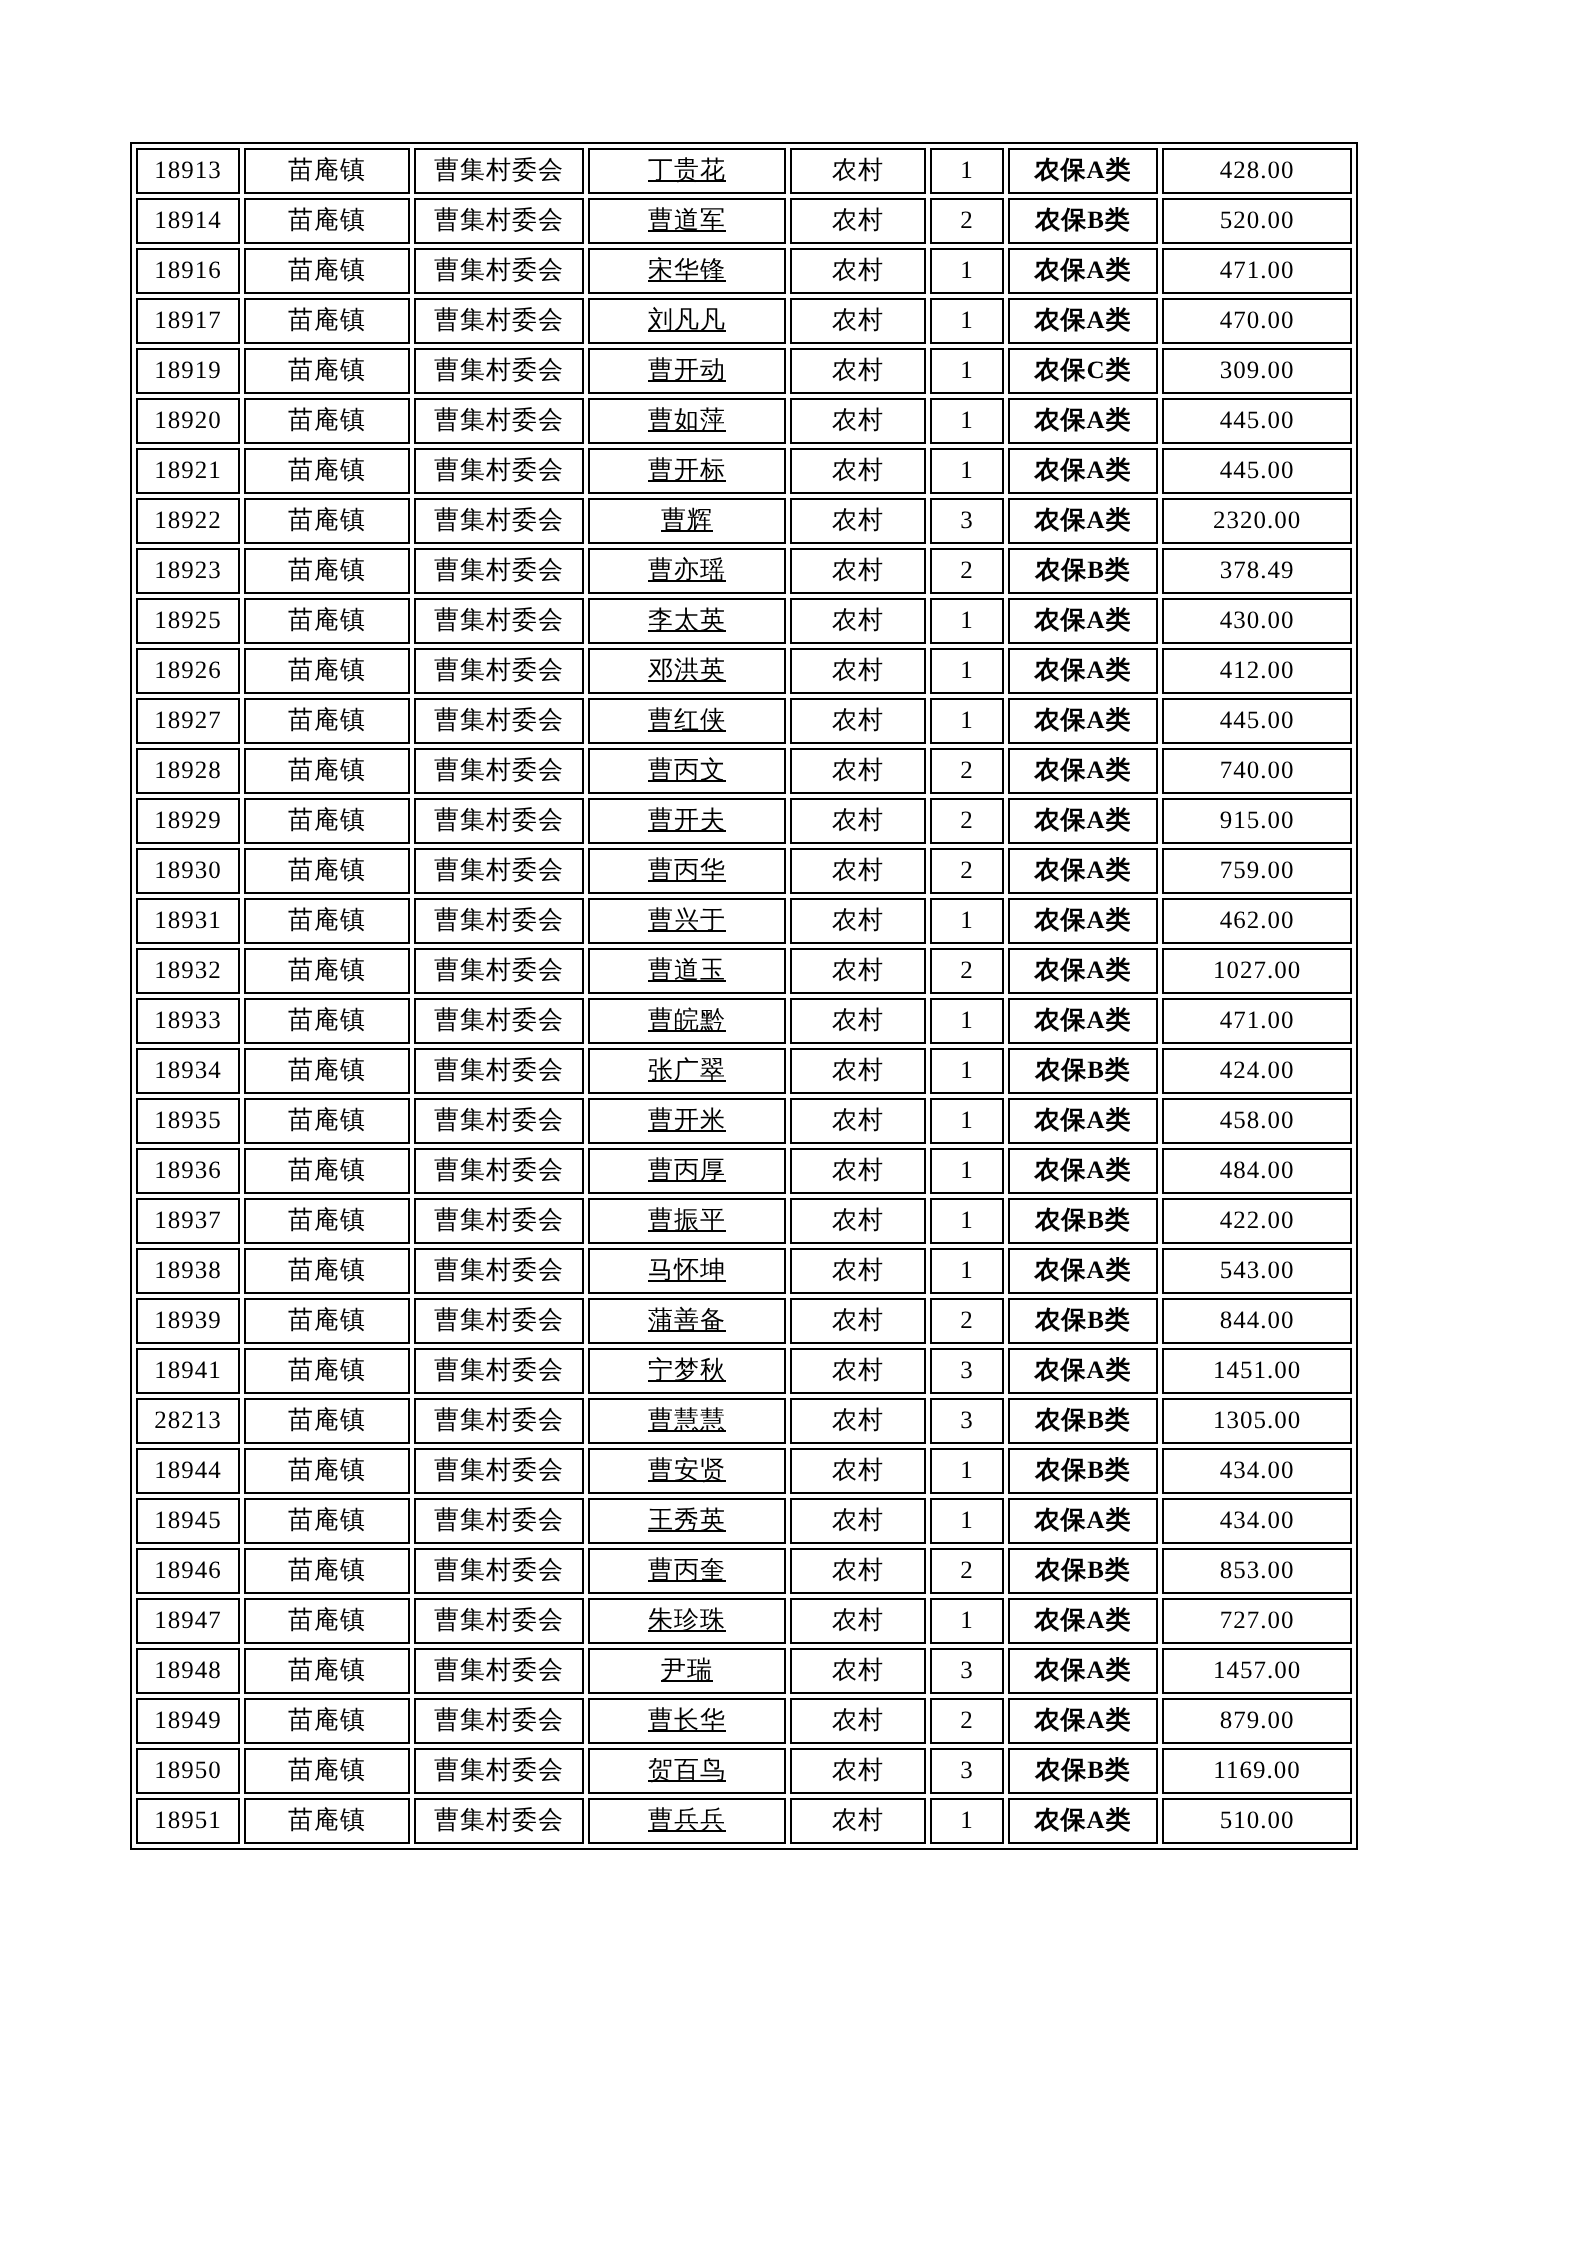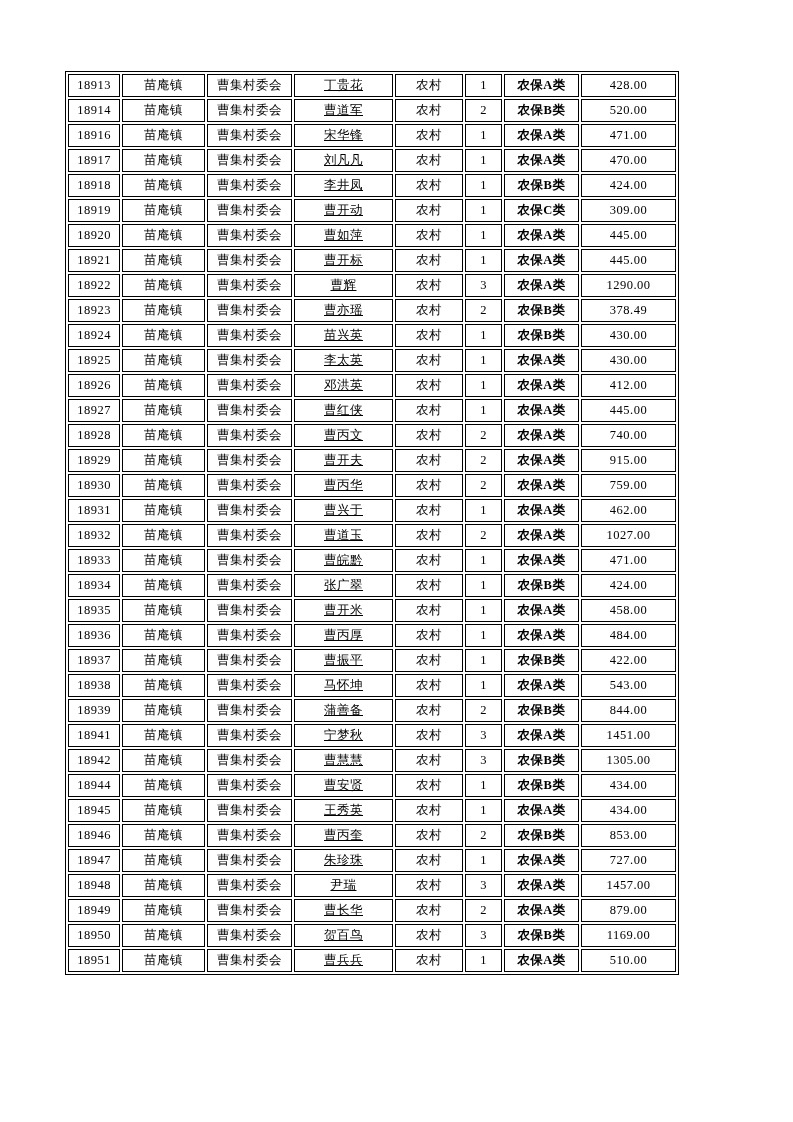--- a/index.html
+++ b/index.html
@@ -97,30 +97,20 @@
     <td class="c-seq">18917</td>
     <td class="c-town">苗庵镇</td>
     <td class="c-vill">曹集村委会</td>
     <td class="c-name">刘凡凡</td>
     <td class="c-res">农村</td>
     <td class="c-cnt">1</td>
     <td class="c-cat">农保A类</td>
     <td class="c-amt">470.00</td>
   </tr>
 
-  <tr>
-    <td class="c-seq">18918</td>
-    <td class="c-town">苗庵镇</td>
-    <td class="c-vill">曹集村委会</td>
-    <td class="c-name">李井凤</td>
-    <td class="c-res">农村</td>
-    <td class="c-cnt">1</td>
-    <td class="c-cat">农保B类</td>
-    <td class="c-amt">424.00</td>
-  </tr>
 
   <tr>
     <td class="c-seq">18919</td>
     <td class="c-town">苗庵镇</td>
     <td class="c-vill">曹集村委会</td>
     <td class="c-name">曹开动</td>
     <td class="c-res">农村</td>
     <td class="c-cnt">1</td>
     <td class="c-cat">农保C类</td>
     <td class="c-amt">309.00</td>
@@ -149,57 +139,47 @@
   </tr>
 
   <tr>
     <td class="c-seq">18922</td>
     <td class="c-town">苗庵镇</td>
     <td class="c-vill">曹集村委会</td>
     <td class="c-name">曹辉</td>
     <td class="c-res">农村</td>
     <td class="c-cnt">3</td>
     <td class="c-cat">农保A类</td>
-    <td class="c-amt">1290.00</td>
+    <td class="c-amt">2320.00</td>
   </tr>
 
   <tr>
     <td class="c-seq">18923</td>
     <td class="c-town">苗庵镇</td>
     <td class="c-vill">曹集村委会</td>
     <td class="c-name">曹亦瑶</td>
     <td class="c-res">农村</td>
     <td class="c-cnt">2</td>
     <td class="c-cat">农保B类</td>
     <td class="c-amt">378.49</td>
   </tr>
 
-  <tr>
-    <td class="c-seq">18924</td>
-    <td class="c-town">苗庵镇</td>
-    <td class="c-vill">曹集村委会</td>
-    <td class="c-name">苗兴英</td>
-    <td class="c-res">农村</td>
-    <td class="c-cnt">1</td>
-    <td class="c-cat">农保B类</td>
+
+  <tr>
+    <td class="c-seq">18925</td>
+    <td class="c-town">苗庵镇</td>
+    <td class="c-vill">曹集村委会</td>
+    <td class="c-name">李太英</td>
+    <td class="c-res">农村</td>
+    <td class="c-cnt">1</td>
+    <td class="c-cat">农保A类</td>
     <td class="c-amt">430.00</td>
   </tr>
 
   <tr>
-    <td class="c-seq">18925</td>
-    <td class="c-town">苗庵镇</td>
-    <td class="c-vill">曹集村委会</td>
-    <td class="c-name">李太英</td>
-    <td class="c-res">农村</td>
-    <td class="c-cnt">1</td>
-    <td class="c-cat">农保A类</td>
-    <td class="c-amt">430.00</td>
-  </tr>
-
-  <tr>
     <td class="c-seq">18926</td>
     <td class="c-town">苗庵镇</td>
     <td class="c-vill">曹集村委会</td>
     <td class="c-name">邓洪英</td>
     <td class="c-res">农村</td>
     <td class="c-cnt">1</td>
     <td class="c-cat">农保A类</td>
     <td class="c-amt">412.00</td>
   </tr>
 
@@ -352,21 +332,21 @@
     <td class="c-town">苗庵镇</td>
     <td class="c-vill">曹集村委会</td>
     <td class="c-name">宁梦秋</td>
     <td class="c-res">农村</td>
     <td class="c-cnt">3</td>
     <td class="c-cat">农保A类</td>
     <td class="c-amt">1451.00</td>
   </tr>
 
   <tr>
-    <td class="c-seq">18942</td>
+    <td class="c-seq">28213</td>
     <td class="c-town">苗庵镇</td>
     <td class="c-vill">曹集村委会</td>
     <td class="c-name">曹慧慧</td>
     <td class="c-res">农村</td>
     <td class="c-cnt">3</td>
     <td class="c-cat">农保B类</td>
     <td class="c-amt">1305.00</td>
   </tr>
 
 

